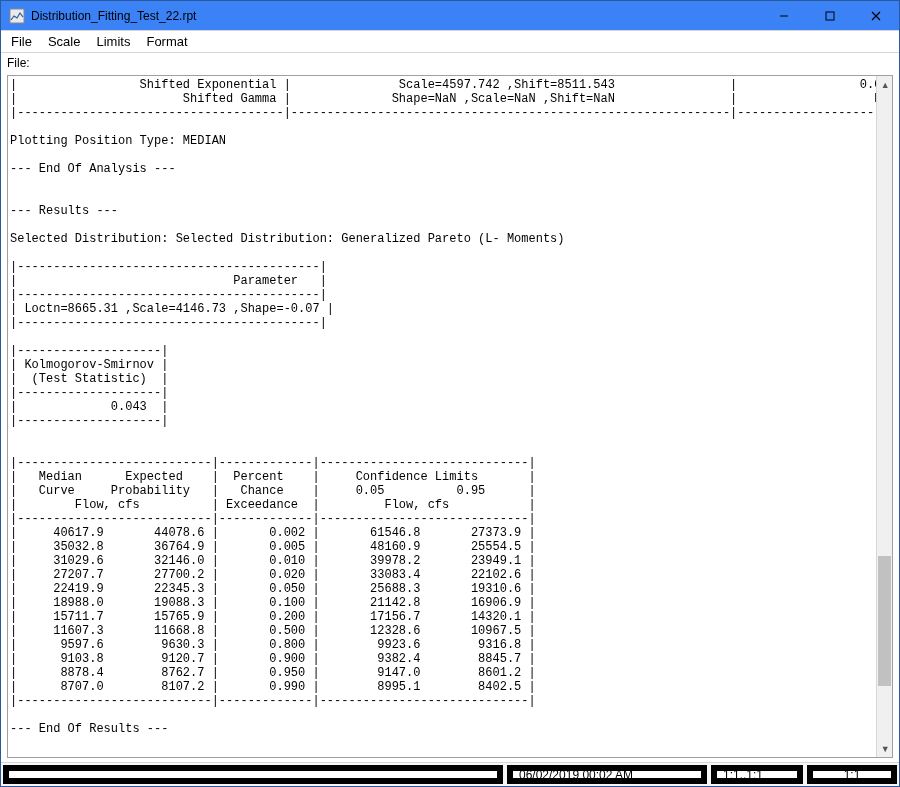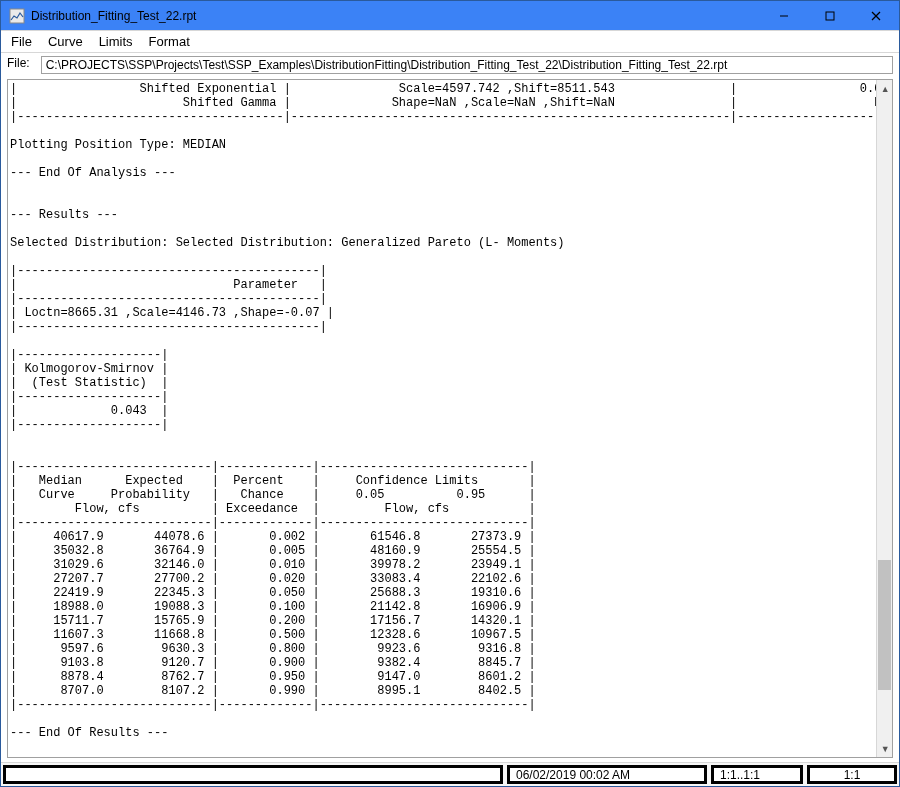--- a/index.html
+++ b/index.html
@@ -46,22 +46,23 @@
     gap: 4px;
     padding: 0 4px;
     border-bottom: 1px solid #d7d7d7;
     font-size: 13px;
   }
   .menubar .menu-item { padding: 2px 6px; }
 
   
   .filepath-bar {
     display: flex;
+    align-items: center;
     padding: 3px 6px 5px 6px;
-    gap: 11px;
+    gap: 20px;
     font-size: 12px;
   }
   .filepath-bar .lbl { }
   .filepath-bar input {
     flex: 1 1 auto;
     border: 1px solid #a0a0a0;
     padding: 1px 4px;
     font-size: 12px;
     font-family: inherit;
     background: #fff;
@@ -128,21 +129,21 @@
 
   
   .statusbar {
     height: 24px;
     display: flex;
     border-top: 1px solid #d7d7d7;
     background: #f6f6f6;
     font-size: 12px;
   }
   .statusbar .cell {
-    border: 3px solid #000000;
+    border: 6px solid #000000;
     margin: 2px;
     padding: 2px 6px;
     background: #fff;
     display: flex; align-items: center;
     overflow: hidden;
   }
   .statusbar .cell.flex { flex: 1 1 auto; }
   .statusbar .cell.fixed-200 { width: 200px; flex: 0 0 auto; }
   .statusbar .cell.fixed-110 { width: 92px; flex: 0 0 auto; }
   .statusbar .cell.fixed-90  { width: 90px;  flex: 0 0 auto; justify-content:center;}
@@ -173,28 +174,27 @@
   <span class="win-btn close">
     <svg width="10" height="10" viewBox="0 0 10 10">
         <line x1="1" y1="1" x2="9" y2="9" stroke="#000" stroke-width="1.2"></line>
         <line x1="9" y1="1" x2="1" y2="9" stroke="#000" stroke-width="1.2"></line>
       </svg>
   </span>
 </div>
 
 <div class="menubar">
   <span class="menu-item">File</span>
-  <span class="menu-item">Curve</span>
+  <span class="menu-item">Scale</span>
   <span class="menu-item">Limits</span>
   <span class="menu-item">Format</span>
 </div>
 
 <div class="filepath-bar">
   <span class="lbl">File:</span>
-  <input type="text" value="C:\PROJECTS\SSP\Projects\Test\SSP_Examples\DistributionFitting\Distribution_Fitting_Test_22\Distribution_Fitting_Test_22.rpt" style="">
 </div>
 
 <div class="content-frame">
   <div class="content-scroll-h">
     <div class="content-inner">
       <pre class="report" id="report-pre">|                 Shifted Exponential |               Scale=4597.742 ,Shift=8511.543                |                 0.057 |
 |                       Shifted Gamma |              Shape=NaN ,Scale=NaN ,Shift=NaN                |                   NaN |
 |-------------------------------------|-------------------------------------------------------------|-----------------------|
 
 Plotting Position Type: MEDIAN

